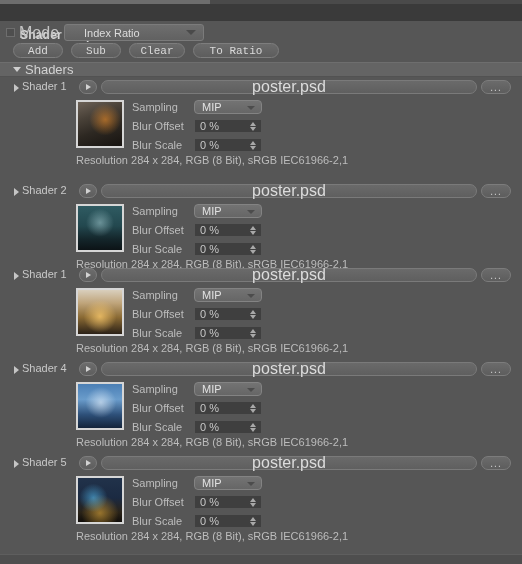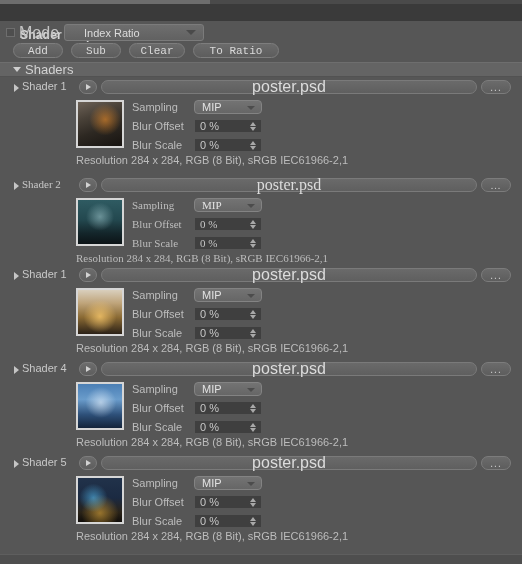--- a/index.html
+++ b/index.html
@@ -209,21 +209,21 @@
           <span class="numfield" style="top:42px">
             <span class="v">0 %</span>
             <span class="spin">
               <span class="up"></span>
               <span class="dn"></span>
             </span>
           </span>
           <span class="resline" style="top:58px">Resolution 284 x 284, RGB (8 Bit), sRGB IEC61966-2,1</span>
         </div>
       </div>
-      <div class="shader" style="top: 176px; font-family: Liberation Serif, serif;">
+      <div class="shader" style="top: 182px;">
         <div class="srow">
           <span class="tri"></span>
           <span class="sname">Shader 2</span>
           <span class="playbtn">
             <i></i>
           </span>
           <span class="pathfield">poster.psd</span>
           <span class="dotsbtn">...</span>
         </div>
         <div class="sbody">

